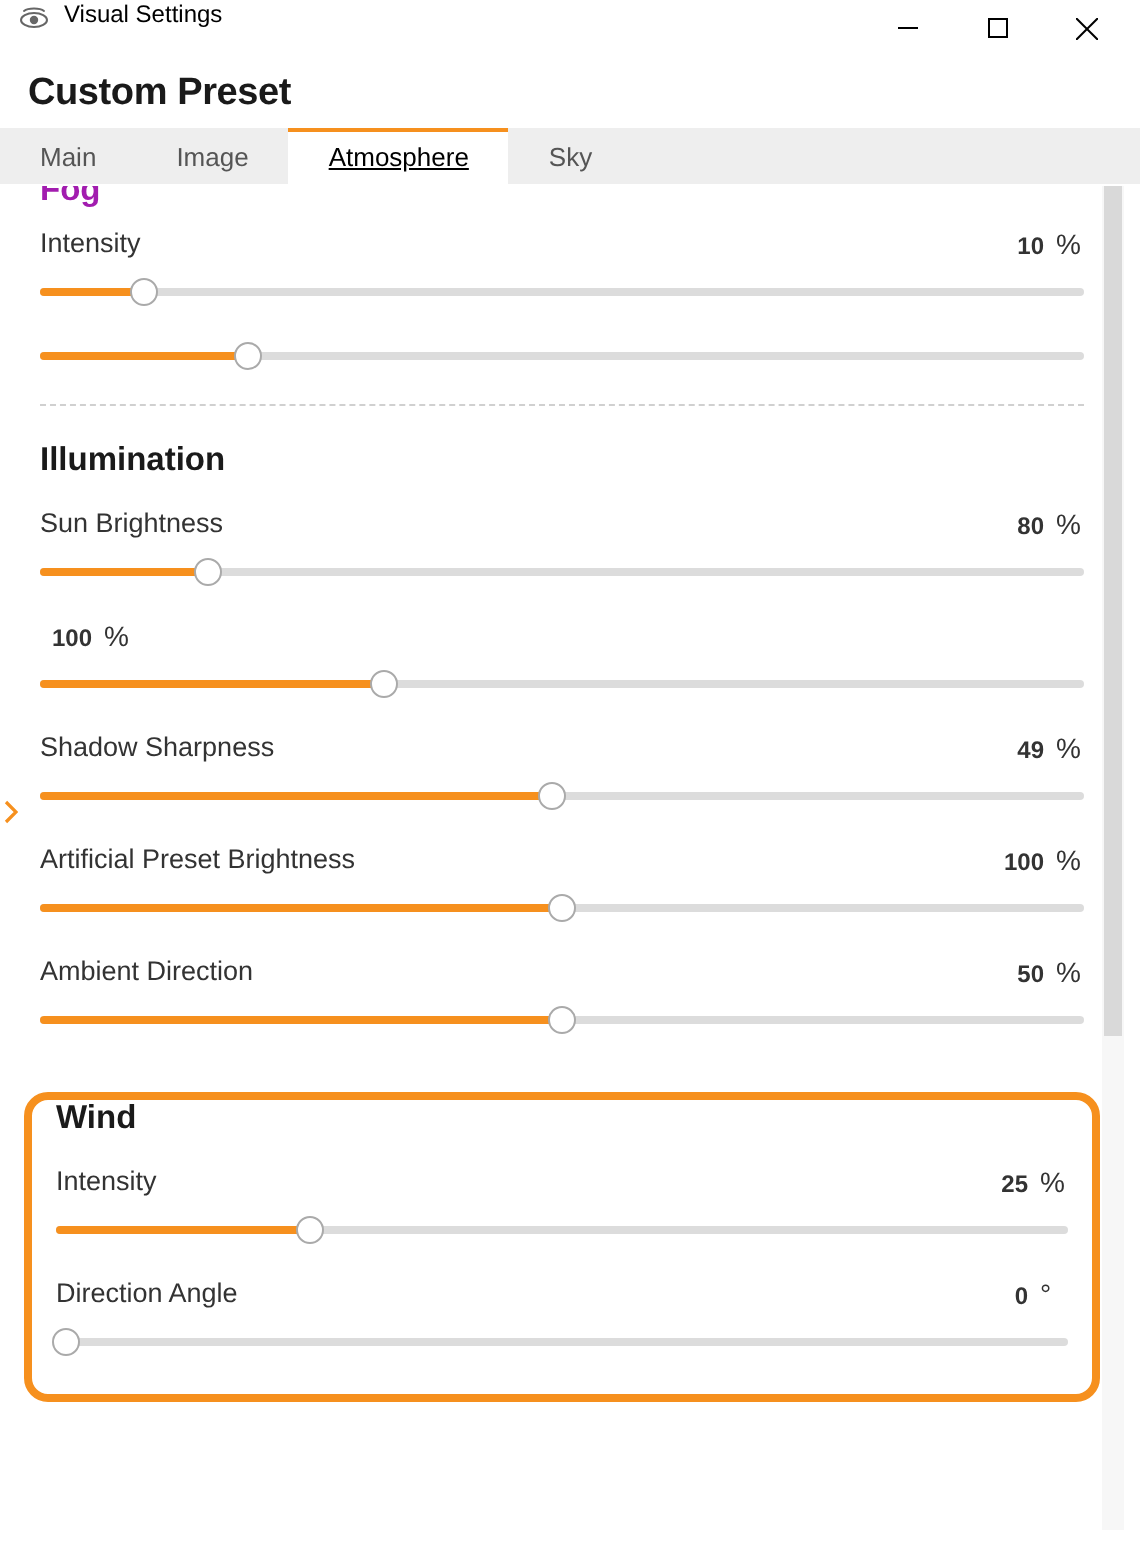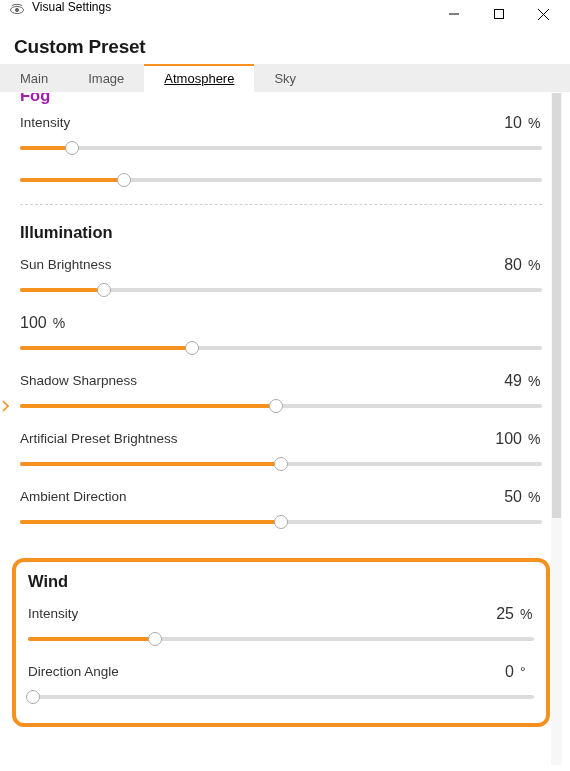--- a/index.html
+++ b/index.html
@@ -148,24 +148,25 @@
     .slider-label {
       font-size: 13.5px;
       color: #333;
     }
     .slider-value-wrap {
       display: flex;
       align-items: baseline;
       gap: 6px;
     }
     .slider-value {
-      font-size: 16px;
+      font-size: 12px;
       color: #333;
       text-align: right;
       min-width: 26px;
+      font-weight: bold;
     }
     .slider-unit {
       font-size: 14px;
       color: #333;
       width: 14px;
       text-align: left;
     }
     .slider-track {
       position: relative;
       height: 16px;
@@ -200,21 +201,21 @@
       border-radius: 50%;
       transform: translate(-50%, -50%);
     }
     .highlight-box {
       border: 4px solid #f6901e;
       border-radius: 12px;
       margin-top: 28px;
       padding: 0 4px 12px 4px;
     }
     .highlight-box .section-title {
-      padding-top: 10px;
+      padding-top: 0;
     }
     
     .side-expand {
       position: absolute;
       left: 0;
       top: 398px;
       width: 10px;
       height: 16px;
       display: flex;
       align-items: center;

